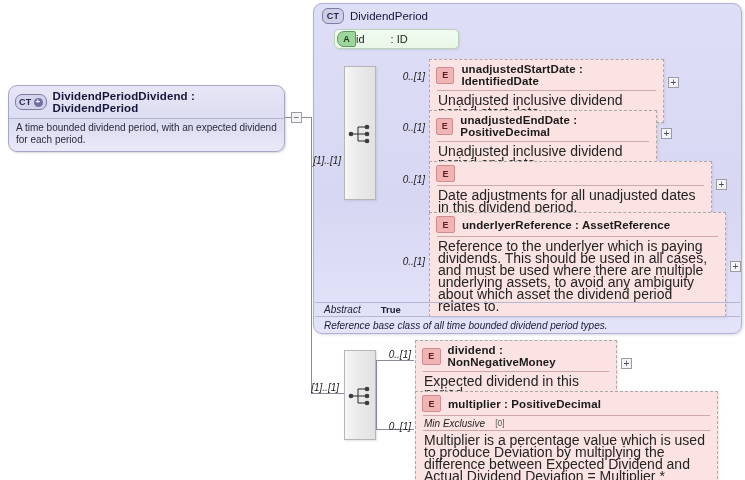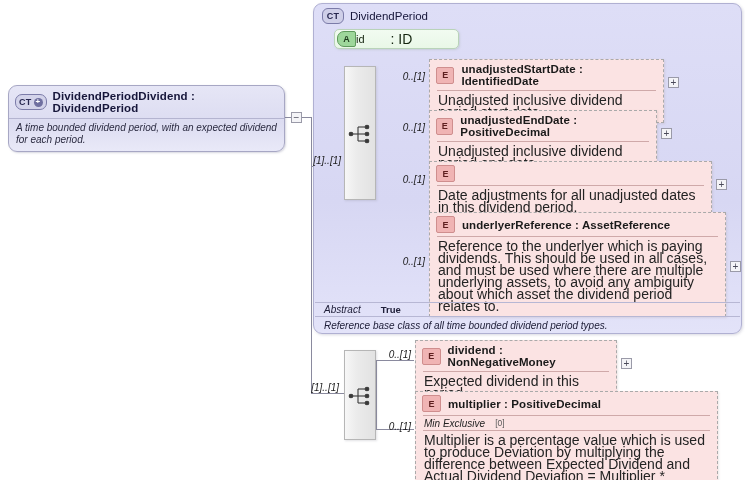--- a/index.html
+++ b/index.html
@@ -66,21 +66,20 @@
     gap: 6px;
     padding: 4px 8px 4px 6px;
     font-weight: bold;
     font-size: 11.5px;
     color: #16163a;
     letter-spacing: .1px;
   }
   .ct-root-doc {
     border-top: 1px solid #b4b4d0;
     padding: 3px 7px 5px 7px;
-    font-style: italic;
     font-size: 10px;
     line-height: 12px;
     color: #2a2a40;
   }
 
   
   .badge-ct {
     display: inline-flex;
     align-items: center;
     gap: 2px;
@@ -152,21 +151,21 @@
     justify-content: center;
     width: 17px; height: 14px;
     background: #9ed79b;
     border: 1px solid #5f9a5d;
     border-radius: 7px 2px 2px 7px;
     font-size: 9px;
     font-weight: bold;
     color: #1d3a1c;
   }
   .attr-name { font-size: 11px; color: #14240f; }
-  .attr-type { margin-left: 26px; font-size: 14px; color: #14240f; }
+  .attr-type { margin-left: 26px; font-size: 11px; color: #14240f; }
 
   
   .seq-node {
     border: 1px solid #b6b6b6;
     background: linear-gradient(90deg,#f7f7f7 0%, #ebebeb 40%, #e2e2e2 100%);
     box-shadow: 1px 1px 2px rgba(140,140,150,.25);
   }
 
   
   .el-box {

